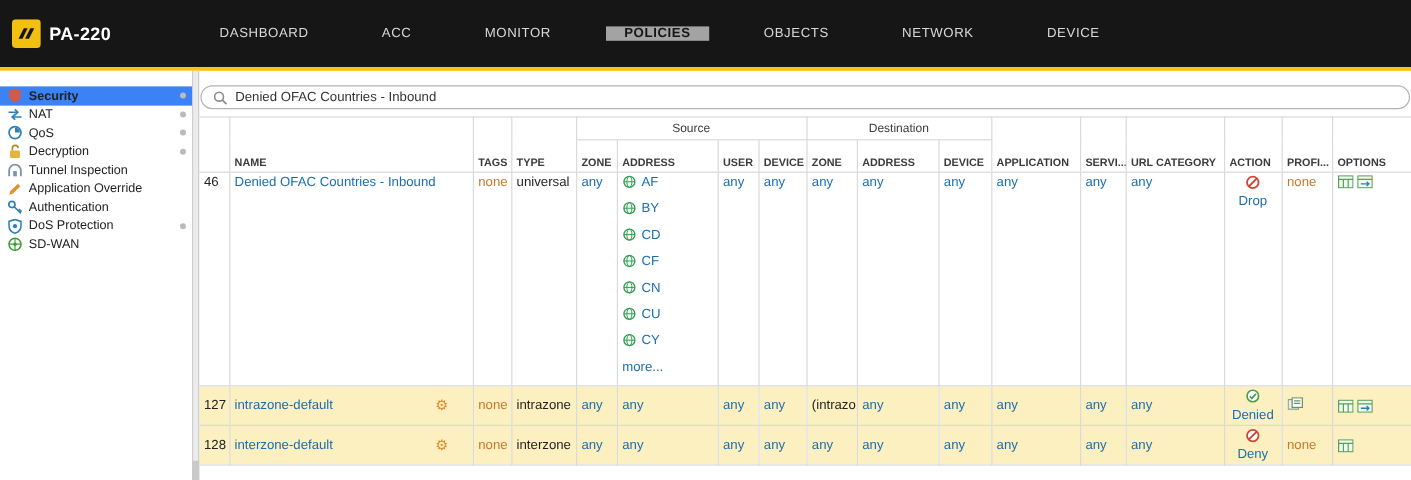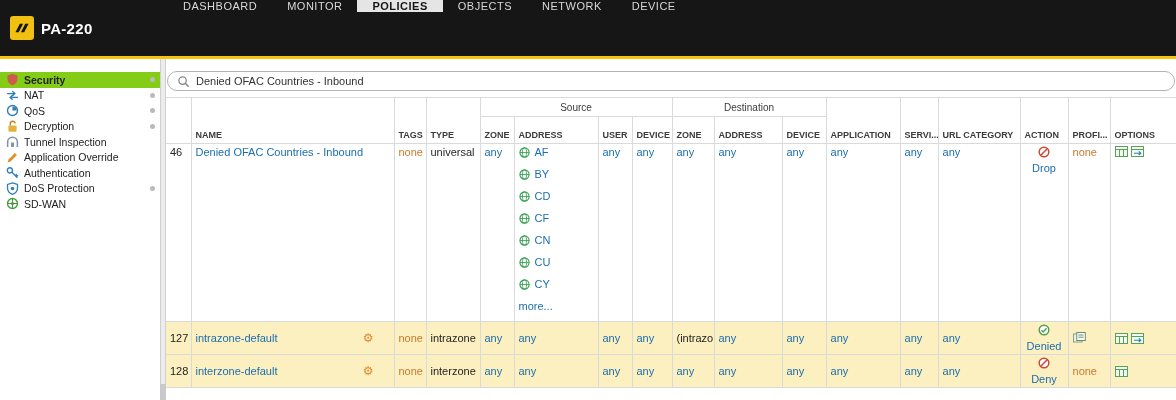--- a/index.html
+++ b/index.html
@@ -3,32 +3,32 @@
 <meta charset="utf-8">
 <style>
   * { margin:0; padding:0; box-sizing:border-box; }
   body { font-family:"Liberation Sans", sans-serif; background:#fff; }
   .screen { position:relative; width:1176px; height:400px; background:#fff; overflow:hidden; }
 
   
   .topbar { height:56px; background:#161616; display:flex; align-items:stretch; }
   .brand { display:flex; align-items:center; gap:7px; padding-left:10px; width:168px; }
   .brand-text { color:#fff; font-size:15px; font-weight:bold; letter-spacing:.3px; }
-  .topnav { display:flex; align-items:flex-start; }
+  .topnav { display:flex; align-items:center;gap:31px; }
   .nav-item { display:flex; align-items:center; padding:0 15px; color:#d9d9d9; font-size:11px;
               letter-spacing:.5px; text-decoration:none; cursor:pointer; }
-  .nav-item.active { background:#e5e5e5; color:#161616; font-weight:bold; }
+  .nav-item.active { background:#a3a3a3; color:#161616; font-weight:bold; }
   .accent-line { height:3px; background:#f5c40c; }
 
   
   .content { display:flex; height:359px; }
   .sidebar { width:160px; background:#fff; padding-top:13px; flex:none; }
   .side-item { display:flex; align-items:center; gap:5px; height:15.5px; padding:0 5px 0 6px;
                font-size:10.5px; color:#222; cursor:pointer; white-space:nowrap; }
-  .side-item.sel { background:#84cc16; font-weight:bold; }
+  .side-item.sel { background:#3b82f6; font-weight:bold; }
   .side-item .lbl { overflow:hidden; }
   .side-item .dot { width:5px; height:5px; border-radius:50%; background:#bbb; margin-left:auto; flex:none; }
   .icon12 { width:13px; height:13px; flex:none; display:inline-flex; }
 
   .v-divider { width:6px; background:#ececec; border-left:1px solid #cfcfcf; border-right:1px solid #cfcfcf;
                position:relative; flex:none; }
   .v-divider .nub { position:absolute; left:-1px; right:-1px; bottom:18px; height:16px; background:#c9c9c9; }
 
   .main { flex:1; overflow:hidden; }
 
@@ -47,21 +47,21 @@
   thead th.group-th { text-align:center; vertical-align:middle; font-weight:normal; font-size:10px;
                       height:19px; cursor:default; }
   thead tr.cols-row th { height:27px; }
   td { vertical-align:top; color:#222; }
   tr.tall td { height:178px; }
   tr.hl td { background:#fcefc0; vertical-align:middle; height:23px; }
   .num { color:#222; }
   .lnk { color:#1b6eae; text-decoration:none; cursor:pointer; }
   .none { color:#c87a2e; }
   .plain { color:#1f1f1f; }
-  .addr-item { display:flex; align-items:center; gap:5px; margin-bottom:10px; }
+  .addr-item { display:flex; gap:5px; margin-bottom:10px; }
   .name-flex { display:flex; align-items:center; }
   .gear { margin-left:auto; margin-right:16px; color:#dd8a2c; font-size:12px; line-height:1; cursor:pointer; }
   .action-cell { display:flex; align-items:center; gap:4px;flex-direction:column; }
   .opts { display:flex; align-items:center; gap:3px; }
 </style>
 </head>
 <body>
 
 <div class="screen">
 
@@ -71,20 +71,21 @@
         <svg viewBox="0 0 22 22" width="24" height="24">
             <rect width="22" height="22" rx="3" fill="#f2c010"></rect>
             <path d="M5 15 L9 7 H12 L8 15 Z" fill="#161616"></path>
             <path d="M10 15 L14 7 H17 L13 15 Z" fill="#161616"></path>
           </svg>
       </span>
       <span class="brand-text">PA-220</span>
     </div>
     <nav class="topnav">
       <a class="nav-item">DASHBOARD</a>
+      <a class="nav-item">ACC</a>
       <a class="nav-item">MONITOR</a>
       <a class="nav-item active">POLICIES</a>
       <a class="nav-item">OBJECTS</a>
       <a class="nav-item">NETWORK</a>
       <a class="nav-item">DEVICE</a>
     </nav>
   </header>
   <div class="accent-line"></div>
 
   <div class="content">

